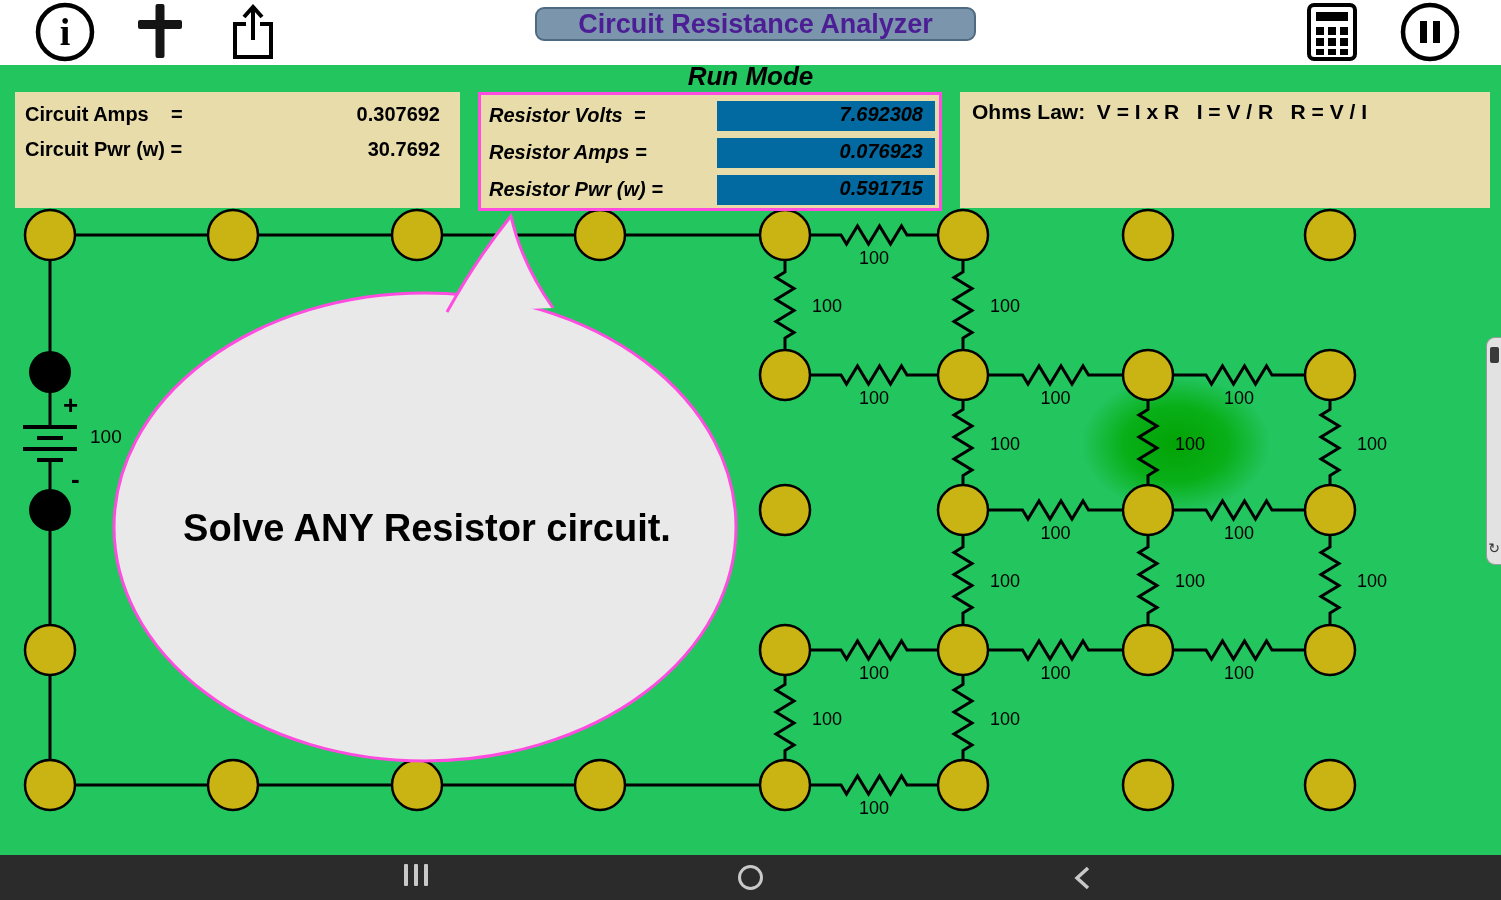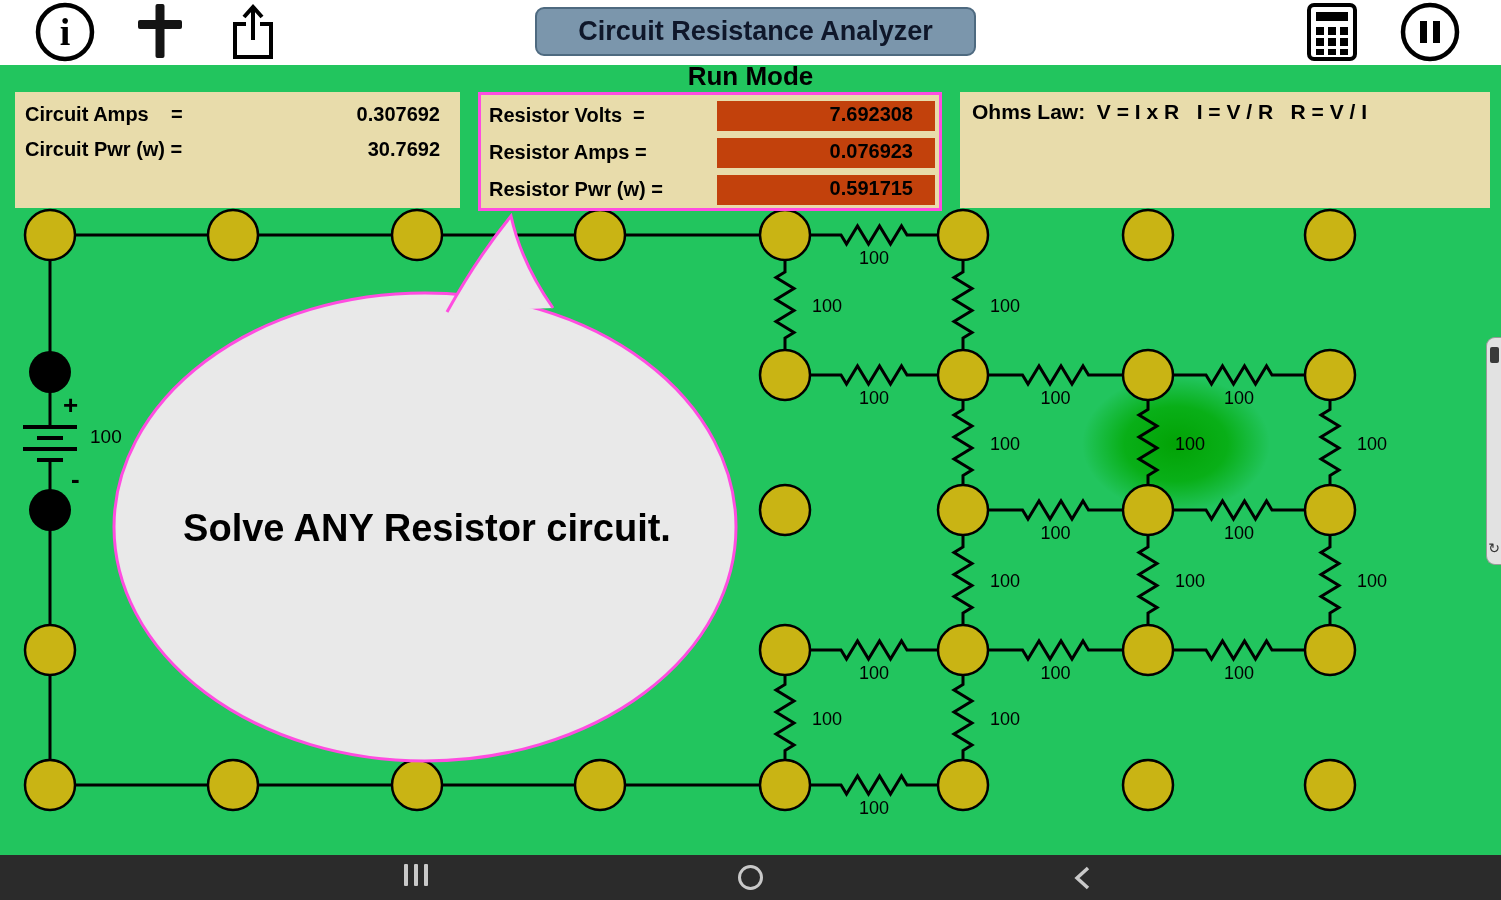--- a/index.html
+++ b/index.html
@@ -5,40 +5,40 @@
   * { box-sizing: border-box; }
   html,body { margin:0; padding:0; }
   body {
     width:1501px; height:900px; position:relative; overflow:hidden;
     font-family:"Liberation Sans", sans-serif; background:#ffffff;
   }
   
   .topbar { position:absolute; left:0; top:0; width:1501px; height:65px; background:#ffffff; z-index:6; }
   .tool-icon { position:absolute; top:0; width:64px; height:64px; cursor:pointer; }
   .title-btn {
-    position:absolute; left:535px; top:7px; width:441px; height:49px;
+    position:absolute; left:535px; top:7px; width:441px; height:34px;
     background:#7b96ac; border:2px solid #4e6a80; border-radius:9px;
-    color:#0f172a; font-size:27px; font-weight:bold;
+    color:#4c1d95; font-size:27px; font-weight:bold;
     display:flex; align-items:center; justify-content:center; cursor:pointer;
   }
   
   .canvas { position:absolute; left:0; top:65px; width:1501px; height:790px; background:#22c55e; z-index:1; }
   .canvas svg.net { position:absolute; left:0; top:0; }
   .runmode {
     position:absolute; left:0; top:61px; width:100%; text-align:center;
-    font-size:26px; font-weight:bold; color:#000; z-index:5;
+    font-size:26px; font-weight:bold; color:#000; z-index:5;font-style:italic;
   }
   
   .panel { position:absolute; background:#e8dcab; z-index:4; color:#000; }
   .left-panel  { left:15px;  top:92px; width:445px; height:116px; padding:5px 20px 5px 10px; }
-  .mid-panel   { left:478px; top:92px; width:464px; height:119px; border:3px solid #ff4ce0; padding:5px 4px 5px 8px; }
+  .mid-panel   { left:478px; top:92px; width:464px; height:119px; border:3px solid #ff4ce0; padding:5px 4px 5px 8px;font-style:italic; }
   .right-panel { left:960px; top:92px; width:530px; height:116px; padding:7px 6px 12px 12px; }
   .prow { display:flex; justify-content:space-between; align-items:center; height:35px; font-size:20px; font-weight:bold; white-space:pre; }
   .mrow { display:flex; justify-content:space-between; align-items:center; height:31px; margin-bottom:6px; font-size:20px; font-weight:bold; white-space:pre; }
-  .bluebox { width:218px; height:30px; background:#c2410c; text-align:right; padding:2px 22px 0 0; font-size:20px; font-weight:bold; }
+  .bluebox { width:218px; height:30px; background:#0369a1; text-align:right; padding:2px 12px 0 0; font-size:20px; font-weight:bold; }
   .law-line { font-size:21px; font-weight:bold; white-space:pre; line-height:26px; }
   .law-line.first { margin-bottom:13px; }
   
   .side-handle {
     position:absolute; right:0; top:337px; width:15px; height:228px; z-index:5;
     background:#e2e2e2; border:1px solid #9a9a9a; border-right:none; border-radius:9px 0 0 9px;
     display:flex; flex-direction:column; justify-content:space-between; align-items:center;
     padding:9px 0; cursor:pointer;
   }
   .handle-grip { width:9px; height:16px; background:#3a3a3a; border-radius:2px; }

